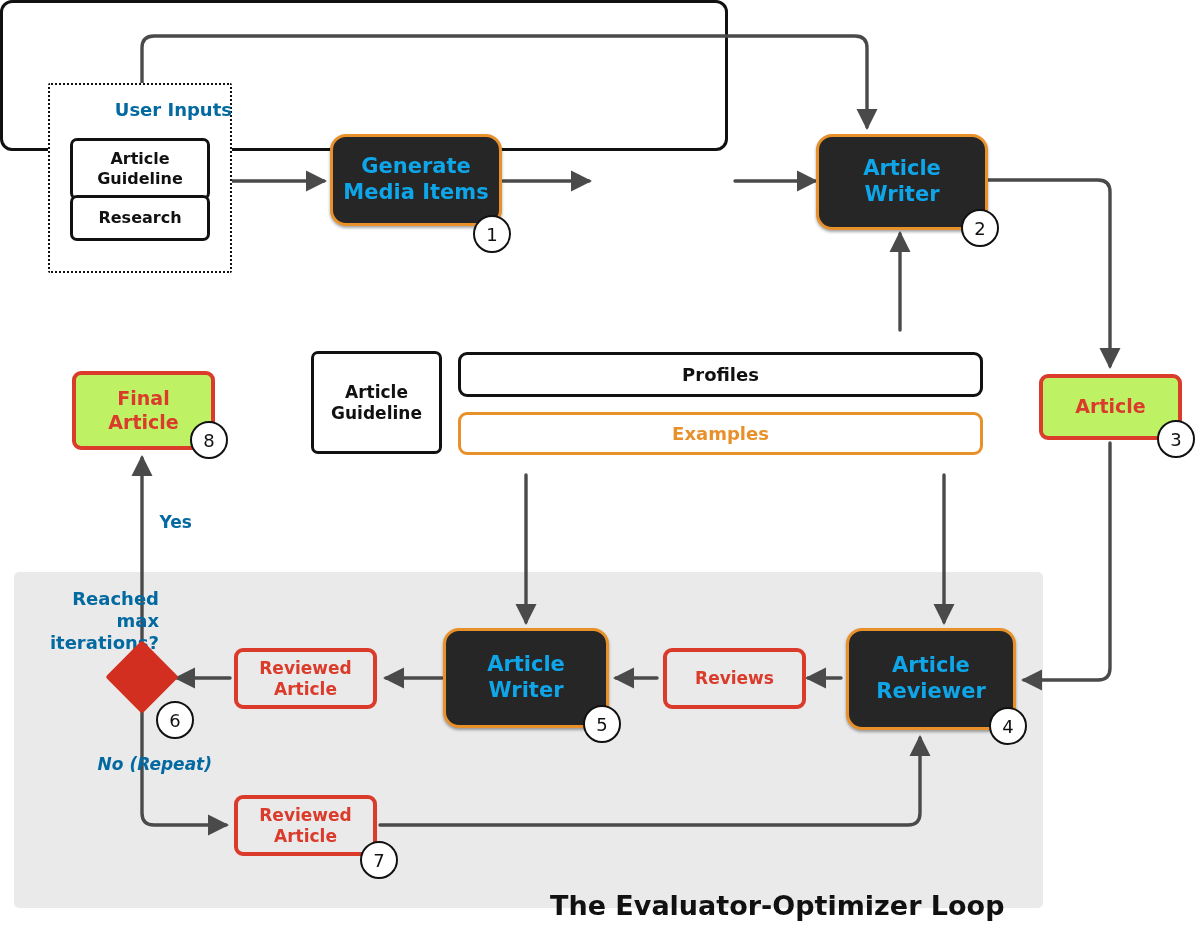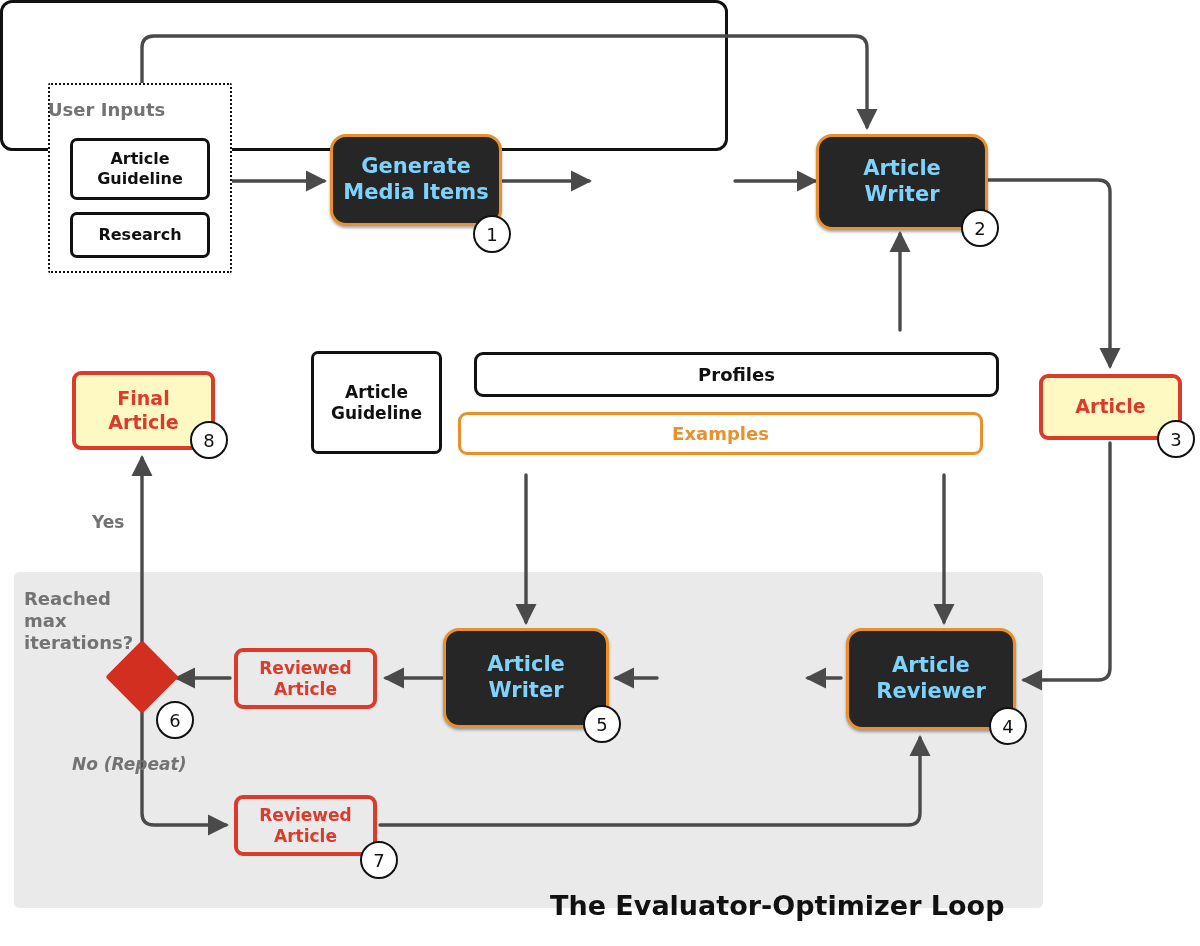--- a/index.html
+++ b/index.html
@@ -36,37 +36,37 @@
     font-weight: bold;
     line-height: 1.22;
     white-space: pre-line;
   }
 
   
   .agent {
     background: #262626;
     border: 3px solid #E8912B;
     border-radius: 16px;
-    color: #7dd3fc;
+    color: #0ea5e9;
     font-size: 21px;
     box-shadow: 0 2px 3px rgba(0,0,0,.35);
   }
 
   
   .artifact {
     background: #ffffff;
     border: 3px solid #111111;
     border-radius: 7px;
     color: #111111;
     font-size: 16px;
   }
 
   
   .red-box {
-    background: #fef9c3;
+    background: #bef264;
     border: 4px solid #DA3B2B;
     border-radius: 9px;
     color: #DA3B2B;
     font-size: 19px;
   }
   .red-box.on-gray { background: #EAEAEA; }
 
   
   .container-box {
     background: #ffffff;
@@ -99,22 +99,22 @@
     display: flex;
     align-items: center;
     justify-content: center;
     position: absolute;
     box-sizing: border-box;
   }
 
   .label {
     position: absolute;
     font-weight: bold;
-    color: #737373;
-    text-align: left;
+    color: #0369a1;
+    text-align: right;
     line-height: 1.22;
     white-space: pre-line;
   }
 
   
   .badge {
     position: absolute;
     width: 34px;
     height: 34px;
     border-radius: 50%;
@@ -196,40 +196,40 @@
       <path d="M 380,825 L 908,825 Q 920,825 920,813 L 920,738" marker-end="url(#arrow)"></path>
     </g>
   </svg>
 
   <div class="dotted-box" style="left:48px; top:83px; width:184px; height:190px;"></div>
   <div class="label" style="left:48px; top:99px; width:184px; font-size:18px;">User Inputs</div>
 
   <div class="node artifact" style="left:70px; top:138px; width:140px; height:62px; font-size:16px;">Article
 Guideline</div>
 
-  <div class="node artifact" style="left:70px; top:212px; width:140px; height:46px; font-size:16px;">Research</div>
+  <div class="node artifact" style="left:70px; top:195px; width:140px; height:46px; font-size:16px;">Research</div>
 
   <div class="node agent" style="left:330px; top:134px; width:172px; height:92px;">Generate
 Media Items</div>
   <div class="badge" style="left:473px; top:215px;">1</div>
 
 
   <div class="node agent" style="left:816px; top:134px; width:172px; height:96px;">Article
 Writer</div>
   <div class="badge" style="left:961px; top:209px;">2</div>
 
   <div class="node red-box" style="left:1039px; top:374px; width:143px; height:66px;">Article</div>
   <div class="badge" style="left:1157px; top:420px;">3</div>
 
   <div class="container-box" style="left:289px; top:330px; width:722px; height:145px;"></div>
 
   <div class="node artifact" style="left:311px; top:351px; width:131px; height:103px; font-size:17px;">Article
 Guideline</div>
 
-  <div class="node artifact" style="left:458px; top:352px; width:525px; height:45px; font-size:18px; border-radius:9px;margin-left:16px;">Profiles</div>
+  <div class="node artifact" style="left:458px; top:352px; width:525px; height:45px; font-size:18px; border-radius:9px;">Profiles</div>
 
   <div class="orange-box" style="left:458px; top:412px; width:525px; height:43px; font-size:18px;">Examples</div>
 
   <div class="node red-box" style="left:72px; top:371px; width:143px; height:79px;">Final
 Article</div>
   <div class="badge" style="left:190px; top:421px;">8</div>
 
   <div class="label" style="left:92px; top:512px; width:100px; font-size:17px;">Yes</div>
 
   <div class="label" style="left:24px; top:588px; width:135px; font-size:18px;">Reached
@@ -240,20 +240,21 @@
 
   <div class="label" style="left:72px; top:754px; width:140px; font-size:17px;font-style:italic;">No (Repeat)</div>
 
   <div class="node red-box on-gray" style="left:234px; top:648px; width:143px; height:61px; font-size:17px;">Reviewed
 Article</div>
 
   <div class="node agent" style="left:443px; top:628px; width:166px; height:100px;">Article
 Writer</div>
   <div class="badge" style="left:583px; top:705px;">5</div>
 
+  <div class="node red-box on-gray" style="left:663px; top:648px; width:143px; height:61px; font-size:17px;">Reviews</div>
 
   <div class="node agent" style="left:846px; top:628px; width:170px; height:102px;">Article
 Reviewer</div>
   <div class="badge" style="left:989px; top:707px;">4</div>
 
   <div class="node red-box on-gray" style="left:234px; top:795px; width:143px; height:61px; font-size:17px;">Reviewed
 Article</div>
   <div class="badge" style="left:360px; top:841px;">7</div>
 
   <div class="loop-title" style="left:550px; top:890px;">The Evaluator-Optimizer Loop</div>

